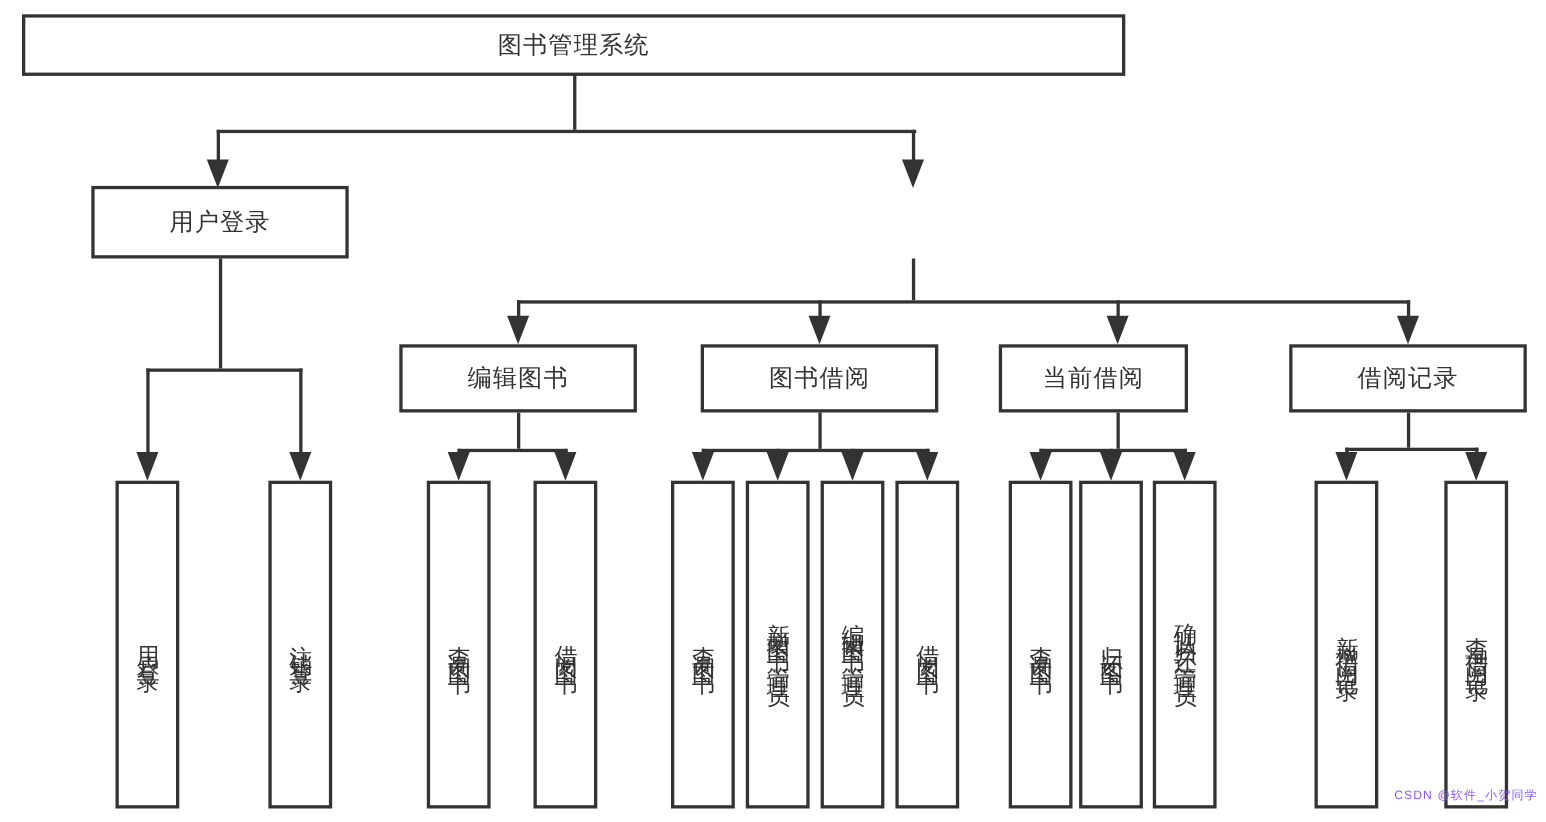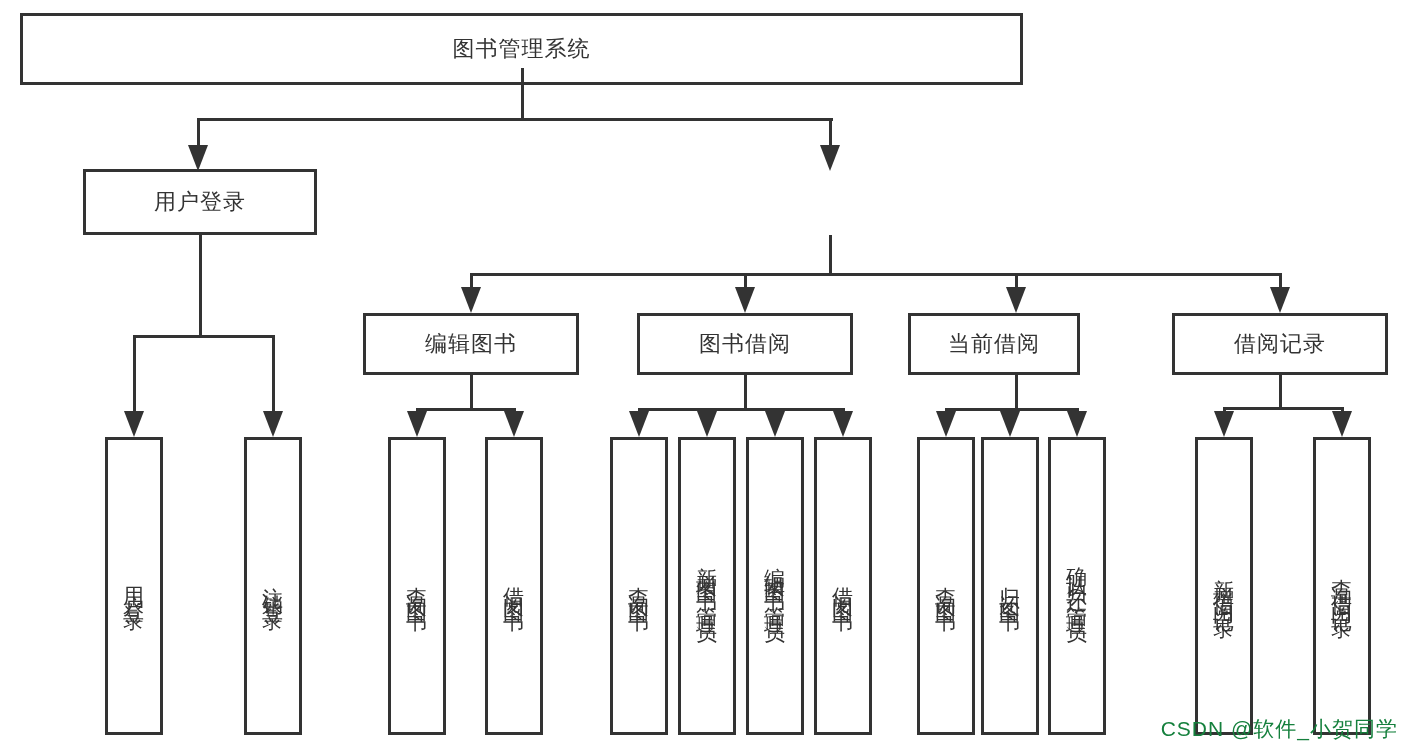--- a/index.html
+++ b/index.html
@@ -51,33 +51,33 @@
     position: absolute;
     width: 0; height: 0;
     border-left: 10px solid transparent;
     border-right: 10px solid transparent;
     border-top: 26px solid #333333;
   }
   .watermark {
     position: absolute;
     top: 715px;
     right: 7px;
-    font-size: 21px;
-    color: #15803d;
+    font-size: 11px;
+    color: #8b5cf6;
     letter-spacing: 1px;
     z-index: 5;
     white-space: nowrap;
   }
 </style>
 </head>
 <body>
 
 <div id="canvas">
 
-  <div class="box" style="left:20px; top:13px; width:1003px; height:72px;">图书管理系统</div>
+  <div class="box" style="left:20px; top:13px; width:1003px; height:56px;">图书管理系统</div>
 
   <div class="ln" style="left:521px; top:68px; width:3px; height:50px;"></div>
   <div class="ln" style="left:197px; top:118px; width:636px; height:3px;"></div>
   <div class="ln" style="left:197px; top:118px; width:3px; height:30px;"></div>
   <div class="tri" style="left:188px; top:145px;"></div>
   <div class="ln" style="left:829px; top:118px; width:3px; height:30px;"></div>
   <div class="tri" style="left:820px; top:145px;"></div>
 
   <div class="box" style="left:83px; top:169px; width:234px; height:66px;">用户登录</div>
 

